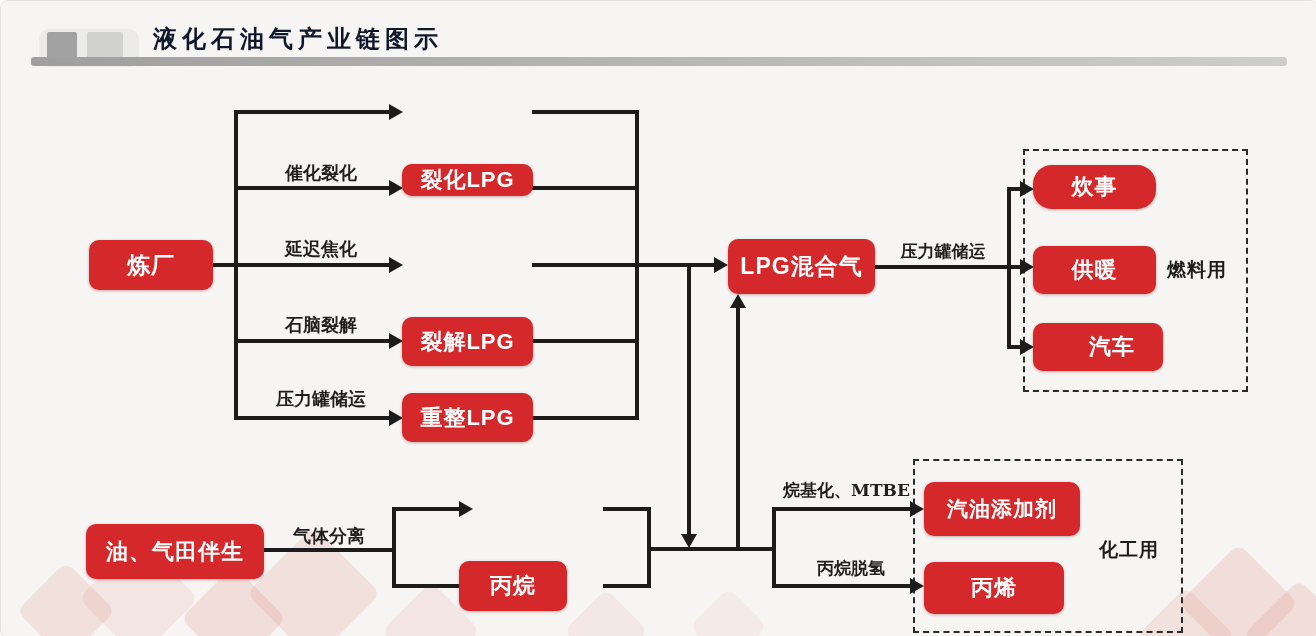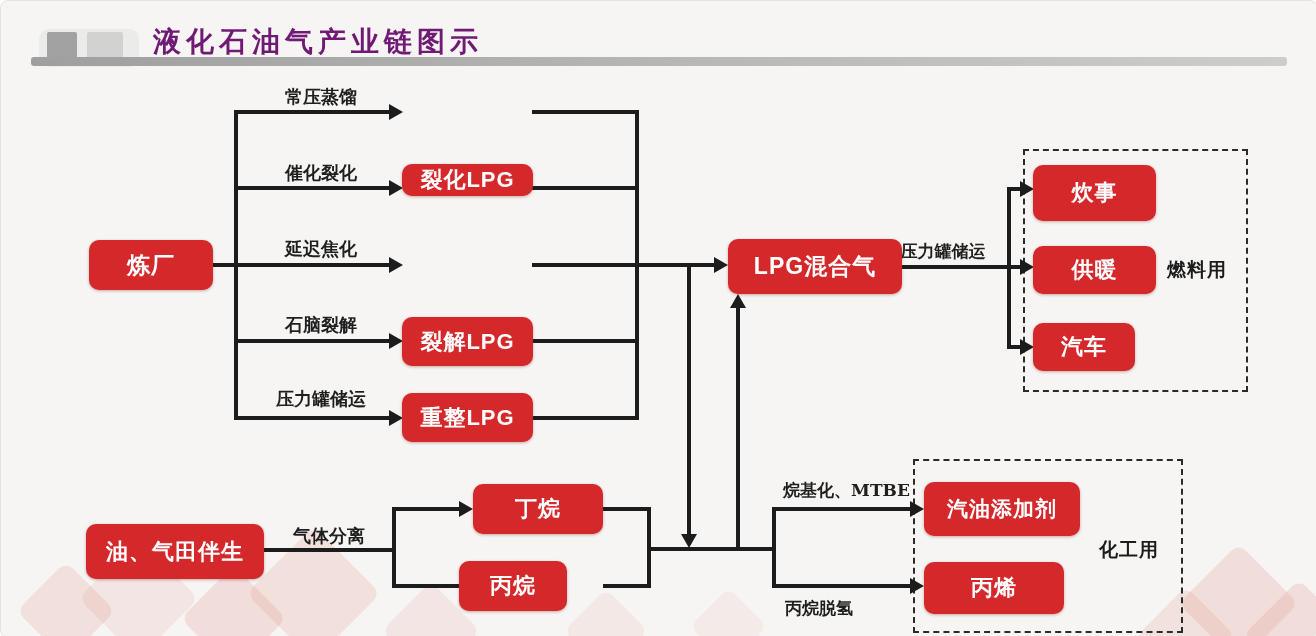--- a/index.html
+++ b/index.html
@@ -5,22 +5,22 @@
   html,body{margin:0;padding:0;background:#ffffff;}
   #canvas{
     position:relative;width:1316px;height:636px;overflow:hidden;
     background:#f6f5f3;border-radius:8px;border:1px solid #e3e2e0;
     font-family:"Liberation Sans",sans-serif;
   }
   
   .logo-blob{position:absolute;background:#ebebe9;border-radius:10px;}
   .logo-sq{position:absolute;border-radius:2px;}
   .title{
-    position:absolute;color:#701a75;font-family:Liberation Mono, monospace;
-    font-weight:bold;font-size:28px;letter-spacing:5px;white-space:nowrap;
+    position:absolute;color:#0f172a;font-family:Liberation Mono, monospace;
+    font-weight:bold;font-size:24px;letter-spacing:5px;white-space:nowrap;
   }
   .rule{position:absolute;height:9px;border-radius:3px;
     background:linear-gradient(to right,#9f9f9f,#cdcdcb);}
   
   .node{
     position:absolute;background:#d5282b;border-radius:10px;color:#ffffff;
     display:flex;align-items:center;justify-content:center;font-weight:bold;
     font-size:22px;letter-spacing:1px;z-index:3;white-space:nowrap;
     box-shadow:0 1px 3px rgba(120,20,20,.35);
   }
@@ -112,37 +112,35 @@
   <div class="ar-r" style="left:1019px;top:258px;"></div>
   <div class="ar-r" style="left:1019px;top:338px;"></div>
 
   <div class="line" style="left:263px;top:547px;width:132px;height:4px;"></div>
   <div class="line" style="left:391px;top:506px;width:4px;height:81px;"></div>
   <div class="line" style="left:393px;top:506px;width:66px;height:4px;"></div>
   <div class="line" style="left:393px;top:583px;width:66px;height:4px;"></div>
   <div class="ar-r" style="left:458px;top:500px;"></div>
   <div class="ar-r" style="left:458px;top:577px;"></div>
 
-  <div class="elbl" style="left:245px;top:84px;width:150px;">常压蒸馏</div>
   <div class="elbl" style="left:245px;top:160px;width:150px;">催化裂化</div>
   <div class="elbl" style="left:245px;top:236px;width:150px;">延迟焦化</div>
   <div class="elbl" style="left:245px;top:312px;width:150px;">石脑裂解</div>
   <div class="elbl" style="left:238px;top:386px;width:164px;">压力罐储运</div>
   <div class="elbl" style="left:258px;top:523px;width:140px;">气体分离</div>
   <div class="elbl" style="left:884px;top:239px;width:116px;font-size:17px;">压力罐储运</div>
   <div class="elbl" style="left:778px;top:478px;width:135px;font-size:17px;">烷基化、MTBE</div>
-  <div class="elbl" style="left:768px;top:556px;width:100px;font-size:17px;margin-top:40px;">丙烷脱氢</div>
+  <div class="elbl" style="left:800px;top:556px;width:100px;font-size:17px;">丙烷脱氢</div>
 
   <div class="node" style="left:88px;top:239px;width:124px;height:50px;font-size:23px;">炼厂</div>
   <div class="node" style="left:401px;top:163px;width:131px;height:32px;">裂化LPG</div>
   <div class="node" style="left:401px;top:316px;width:131px;height:49px;">裂解LPG</div>
   <div class="node" style="left:401px;top:392px;width:131px;height:49px;">重整LPG</div>
-  <div class="node" style="left:727px;top:238px;width:174px;height:55px;font-size:23px;">LPG混合气</div>
-  <div class="node" style="left:1032px;top:164px;width:123px;height:56px;">炊事</div>
+  <div class="node" style="left:727px;top:238px;width:147px;height:55px;font-size:23px;">LPG混合气</div>
+  <div class="node" style="left:1032px;top:164px;width:123px;height:44px;border-radius:19px;">炊事</div>
   <div class="node" style="left:1032px;top:245px;width:123px;height:48px;">供暖</div>
-  <div class="node" style="left:1032px;top:322px;width:102px;height:48px;">汽车</div>
+  <div class="node" style="left:1032px;top:322px;width:102px;height:48px;padding-left:28px;">汽车</div>
   <div class="node" style="left:85px;top:523px;width:178px;height:55px;">油、气田伴生</div>
-  <div class="node" style="left:472px;top:483px;width:130px;height:50px;">丁烷</div>
   <div class="node" style="left:458px;top:560px;width:108px;height:50px;">丙烷</div>
   <div class="node" style="left:923px;top:481px;width:156px;height:54px;font-size:21px;">汽油添加剂</div>
   <div class="node" style="left:923px;top:561px;width:140px;height:52px;">丙烯</div>
 
 </div>
 
 </body></html>

